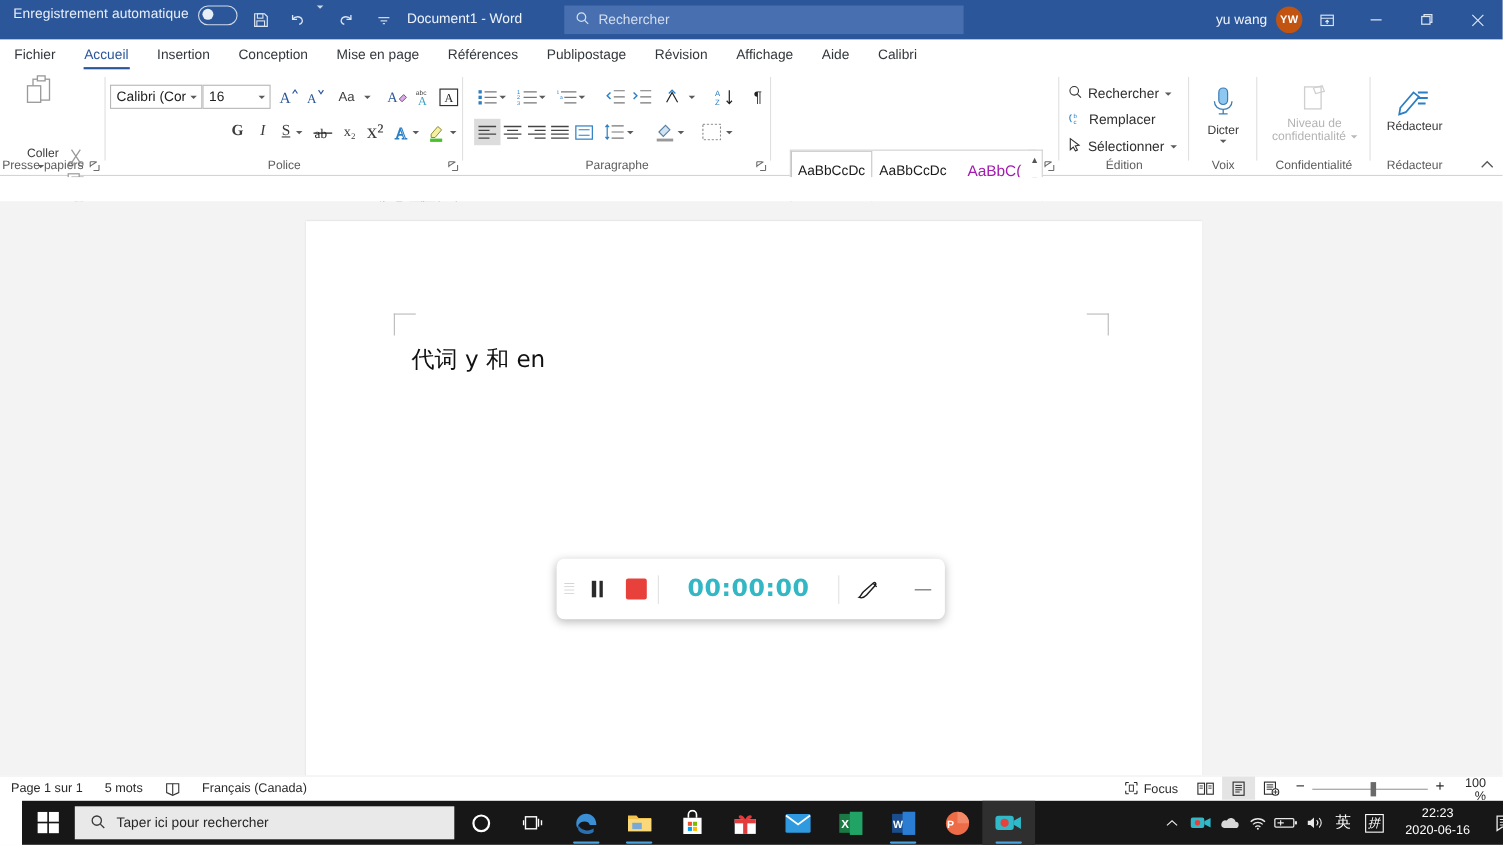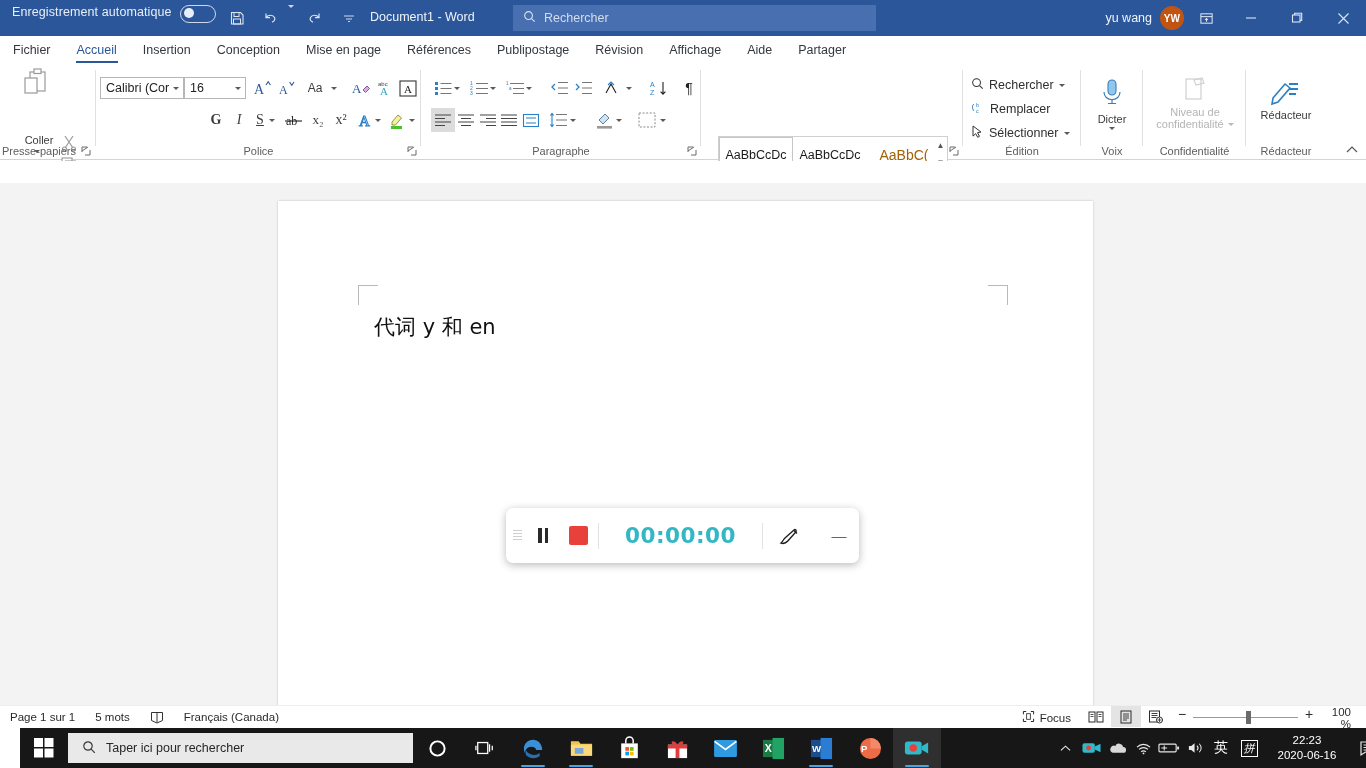--- a/index.html
+++ b/index.html
@@ -46,21 +46,21 @@
 
   .sq { width:24px; height:24px; display:flex; align-items:center; justify-content:center; font-size:12.5px; color:#3c3c3c; }
   .sq.sel { background:#dcdcdc; }
   .mini-caret { width:11px; height:24px; display:flex; align-items:center; justify-content:center; }
 
   
   .gallery { position:absolute; left:718px; top:72px; width:224px; height:52px; border:1px solid #d0d0d0; background:#fff; display:flex; }
   .style-item { width:74px; height:50px; display:flex; flex-direction:column; align-items:center; justify-content:center; gap:2px; }
   .style-item.sel { border:1.5px solid #c6c6c6; background:#fff; }
   .style-prev { font-size:12.5px; color:#1a1a1a; white-space:nowrap; overflow:hidden; }
-  .style-prev.t1 { color:#a16207; font-size:14px; }
+  .style-prev.t1 { color:#a21caf; font-size:14px; }
   .style-name { font-size:10.5px; color:#333; white-space:nowrap; }
   .gallery-scroll { position:absolute; left:934px; top:72px; width:14px; height:52px; border:1px solid #d0d0d0; border-left:none; background:#fff; display:flex; flex-direction:column; }
   .gsb { flex:1; display:flex; align-items:center; justify-content:center; font-size:8px; color:#555; }
 
   .edit-row { display:flex; align-items:center; gap:5px; height:22px; font-size:12.5px; color:#2f2f2f; padding-left:2px; }
   .collapse-ribbon { position:absolute; right:5px; bottom:2px; width:18px; height:16px; display:flex; align-items:center; justify-content:center; color:#555; }
 
   
   #rulerwrap { position:absolute; top:161px; left:0; width:1366px; height:22px; background:#fff; }
   #tabselector { position:absolute; left:3px; top:164px; width:17px; height:17px; border:1px solid #d0d0d0; background:#fff; display:flex; align-items:center; justify-content:center; font-size:10px; color:#444; }
@@ -224,21 +224,21 @@
   <div class="tab">
       <span>Révision</span>
     </div>
   <div class="tab">
       <span>Affichage</span>
     </div>
   <div class="tab">
       <span>Aide</span>
     </div>
   <div class="tab">
-      <span>Partager</span>
+      <span>Calibri</span>
     </div>
 
 </div>
 
 <div id="ribbon">
 
   <div class="group" style="left:0;width:96px;">
     <div class="big-btn" style="position:absolute;left:14px;top:66px;width:48px;height:0;"></div>
     <div style="position:absolute;left:16px;top:70px;width:46px;text-align:center;font-size:11px;color:#3b3b3b;">Coller</div>
     <div style="position:absolute;left:22px;top:72px;">
@@ -334,21 +334,21 @@
     <div class="mini-caret" style="position:absolute;left:170px;top:44px;">
         <div class="caret"></div>
       </div>
     <div class="sq" style="position:absolute;left:186px;top:44px;">
       <svg width="20" height="18" viewBox="0 0 20 18">
           <text x="2" y="14" font-family="Liberation Serif, serif" font-size="12" fill="#222">ab</text>
           <path d="M1 10h17" stroke="#222" stroke-width="1.1"></path>
         </svg>
     </div>
     <div class="sq" style="position:absolute;left:210px;top:44px;font-family:'Liberation Serif',serif;font-size:13px;">x₂</div>
-    <div class="sq" style="position:absolute;left:233px;top:44px;font-family:'Liberation Serif',serif;font-size:14px;">x²</div>
+    <div class="sq" style="position:absolute;left:233px;top:44px;font-family:'Liberation Serif',serif;font-size:19px;">x²</div>
     <div class="sq" style="position:absolute;left:258px;top:44px;">
       <svg width="18" height="18" viewBox="0 0 18 18">
           <text x="2" y="15" font-family="Liberation Serif, serif" font-size="15" fill="none" stroke="#2b7fc4" stroke-width="1">A</text>
         </svg>
     </div>
     <div class="mini-caret" style="position:absolute;left:276px;top:44px;">
         <div class="caret"></div>
       </div>
     <div class="sq" style="position:absolute;left:290px;top:44px;">
       <svg width="20" height="20" viewBox="0 0 20 20">

